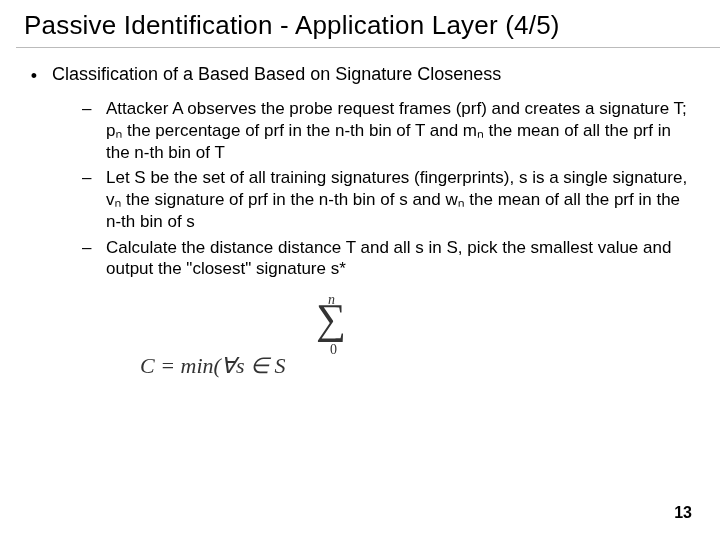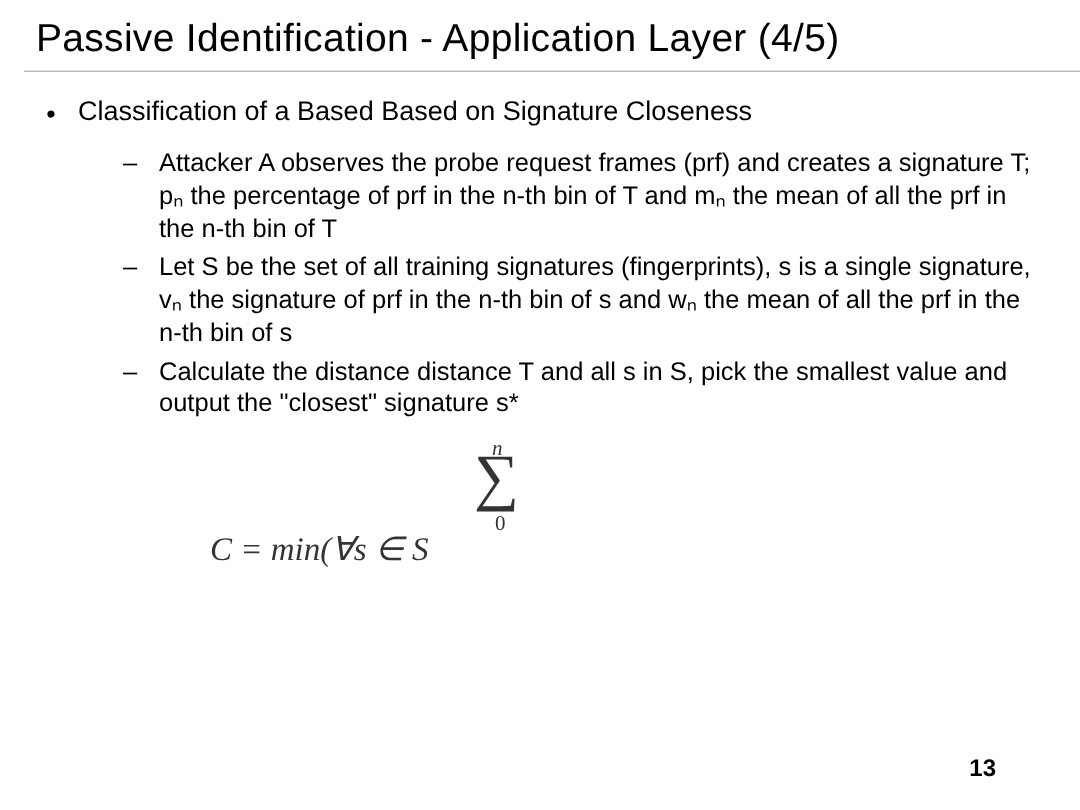--- a/index.html
+++ b/index.html
@@ -75,21 +75,21 @@
     position:absolute;left:190px;top:44px;
     font-size:14px;
   }
   .formula .body{
     position:absolute;left:212px;top:22px;
     white-space:nowrap;
   }
   sub{font-size:0.72em;font-style:italic}
   .pagenum{
     position:absolute;
-    right:56px;
+    right:28px;
     bottom:18px;
     font-size:16px;
     font-weight:bold;
   }
 </style>
 </head>
 <body>
 
 <div class="title">Passive Identification - Application Layer (4/5)</div>
 

